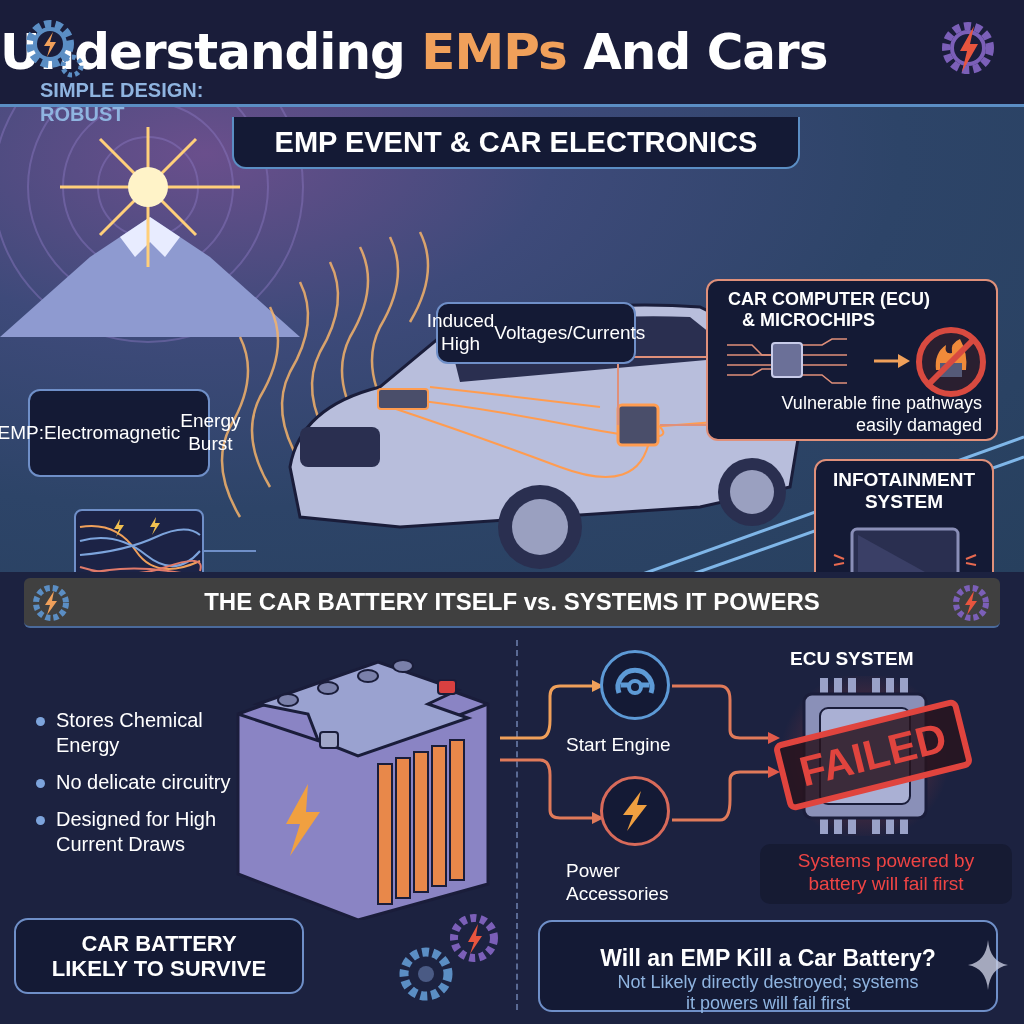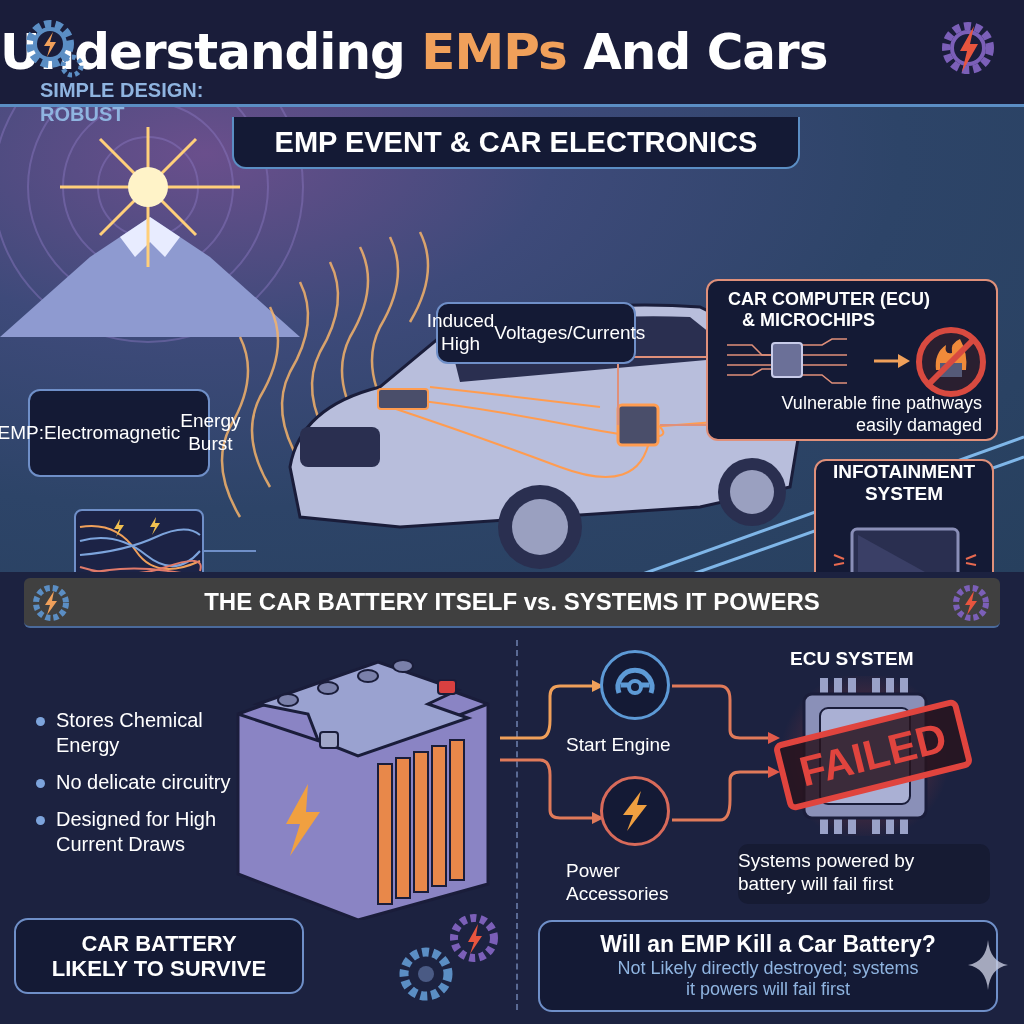--- a/index.html
+++ b/index.html
@@ -14,21 +14,21 @@
 .top-panel{position:absolute;left:0;top:104px;width:1024px;height:468px;border-top:3px solid #5b8ec4;background:radial-gradient(ellipse at 20% 10%,#6a4f8c 0%,#3e4a7a 30%,#2d4468 60%,#27405e 100%)}
 .section-header{position:absolute;background:#141a35;border:2px solid #5b8ec4;display:flex;align-items:center;justify-content:center;font-weight:bold;color:#fff}
 .sh-top{left:232px;top:10px;width:568px;height:52px;border-radius:0 0 14px 14px;border-top:none;font-size:29px}
 .callout{position:absolute;background:#141a35;border:2px solid #6f8fc8;border-radius:12px;display:flex;flex-direction:row;align-items:center;justify-content:center;text-align:center;color:#fff;font-size:19px;line-height:1.2}
 .emp-callout{left:28px;top:282px;width:182px;height:88px}
 .induced-callout{left:436px;top:195px;width:200px;height:62px}
 .ecu-panel{position:absolute;left:706px;top:172px;width:292px;height:162px;background:#141a35;border:2px solid #e0907a;border-radius:12px}
 .ecu-title{position:absolute;left:20px;top:8px;font-weight:bold;font-size:18px;line-height:1.15}
 .ecu-desc{position:absolute;right:14px;top:112px;text-align:right;font-size:18px;line-height:1.2}
 .info-panel{position:absolute;left:814px;top:352px;width:180px;height:178px;background:#141a35;border:2px solid #e0907a;border-radius:12px;text-align:center}
-.info-title{font-weight:bold;font-size:19px;line-height:1.15}
+.info-title{margin-top:8px;font-weight:bold;font-size:19px;line-height:1.15}
 .info-desc{position:absolute;bottom:8px;left:0;right:0;font-size:19px}
 .wiring-box{position:absolute;left:74px;top:402px;width:130px;height:82px;border:2px solid #6f8fc8;border-radius:8px;background:#1c2346}
 .wiring-title{position:absolute;left:30px;top:490px;font-weight:bold;font-size:20px}
 .wiring-desc{position:absolute;left:46px;top:514px;width:200px;text-align:center;font-size:18px;line-height:1.15}
 
 .bottom-panel{position:absolute;left:0;top:572px;width:1024px;height:452px;background:#1c2240}
 .sh-bottom{left:24px;top:6px;width:976px;height:50px;border-radius:6px;font-size:24px;background:#404040;border:none;border-bottom:2px solid #4a6a9c}
 .robust-title{position:absolute;left:40px;top:78px;color:#8fb4e0;font-weight:bold;font-size:20px;line-height:1.2}
 .bullets{position:absolute;left:34px;top:136px;list-style:none}
 .bullets li{position:relative;padding-left:22px;font-size:20px;line-height:1.25;margin-bottom:12px;width:210px}
@@ -36,23 +36,23 @@
 .survive{position:absolute;left:14px;top:918px;width:290px;height:76px;background:#141a35;border:2px solid #6f8fc8;border-radius:14px;display:flex;flex-direction:column;align-items:center;justify-content:center;font-weight:bold;font-size:22px;line-height:1.15}
 .divider{position:absolute;left:516px;top:640px;height:370px;border-left:2px dashed #5a6a94}
 .circle{position:absolute;width:70px;height:70px;border-radius:50%;background:#141a35;display:flex;align-items:center;justify-content:center}
 .c-engine{left:600px;top:650px;border:3px solid #5d9ad6}
 .c-power{left:600px;top:776px;border:3px solid #d86a5a}
 .lbl{position:absolute;font-size:19px;line-height:1.2}
 .lbl-engine{left:566px;top:734px;width:140px}
 .lbl-power{left:566px;top:860px;width:140px}
 .ecu-sys-title{position:absolute;left:790px;top:648px;font-weight:bold;font-size:19px}
 .failed{position:absolute;left:778px;top:720px;width:190px;height:70px;border:6px solid #e0443e;border-radius:8px;transform:rotate(-14deg);display:flex;align-items:center;justify-content:center;color:#e0443e;font-weight:bold;font-size:42px;background:rgba(40,20,30,.85)}
-.fail-note{position:absolute;left:738px;top:844px;width:252px;height:60px;background:#161b33;border-radius:10px;font-size:19px;line-height:1.2;color:#ffffff;padding-top:6px}
+.fail-note{position:absolute;left:760px;top:844px;width:252px;height:60px;background:#161b33;border-radius:10px;text-align:center;font-size:19px;line-height:1.2;color:#ef4444;padding-top:6px}
 .question-box{position:absolute;left:538px;top:920px;width:460px;height:92px;background:#141a35;border:2px solid #6f8fc8;border-radius:14px;text-align:center}
-.q-title{margin-top:9px;font-weight:bold;font-size:23px}
+.q-title{margin-top:23px;font-weight:bold;font-size:23px}
 .q-desc{color:#8fb4e0;font-size:18px;line-height:1.15}
 svg{display:block}
 </style>
 </head>
 <body>
 
 <div class="root">
 
   <div class="title-bar">
     <svg class="gear" style="left:22px;top:16px" viewBox="0 0 64 64">

